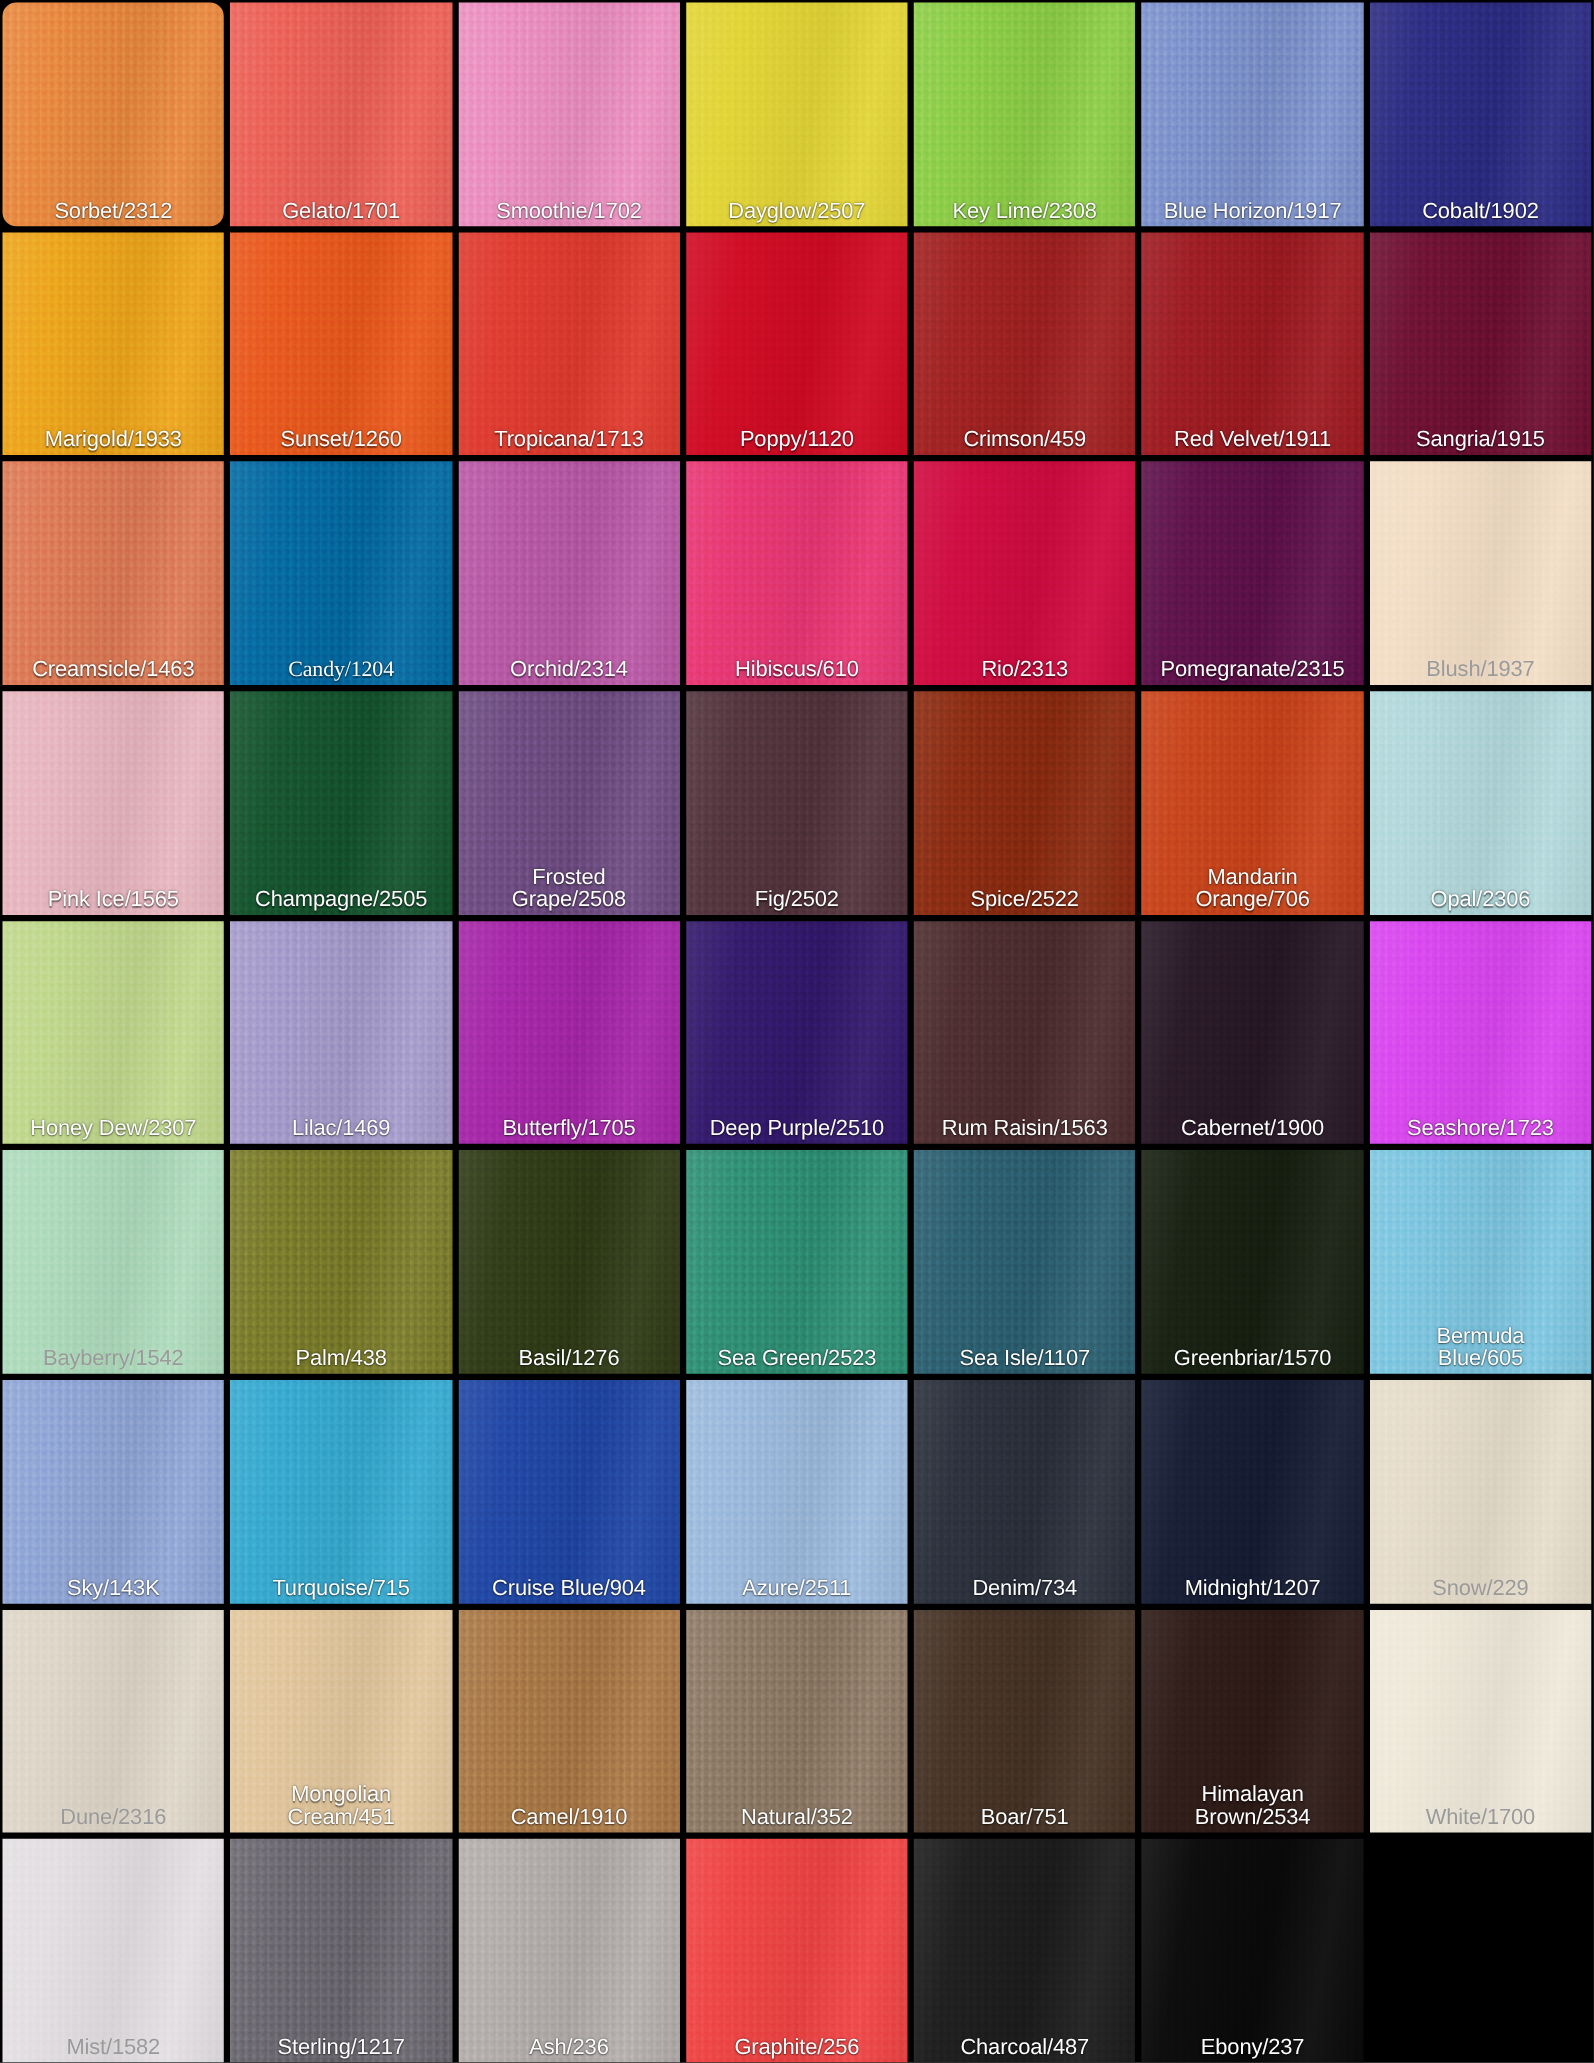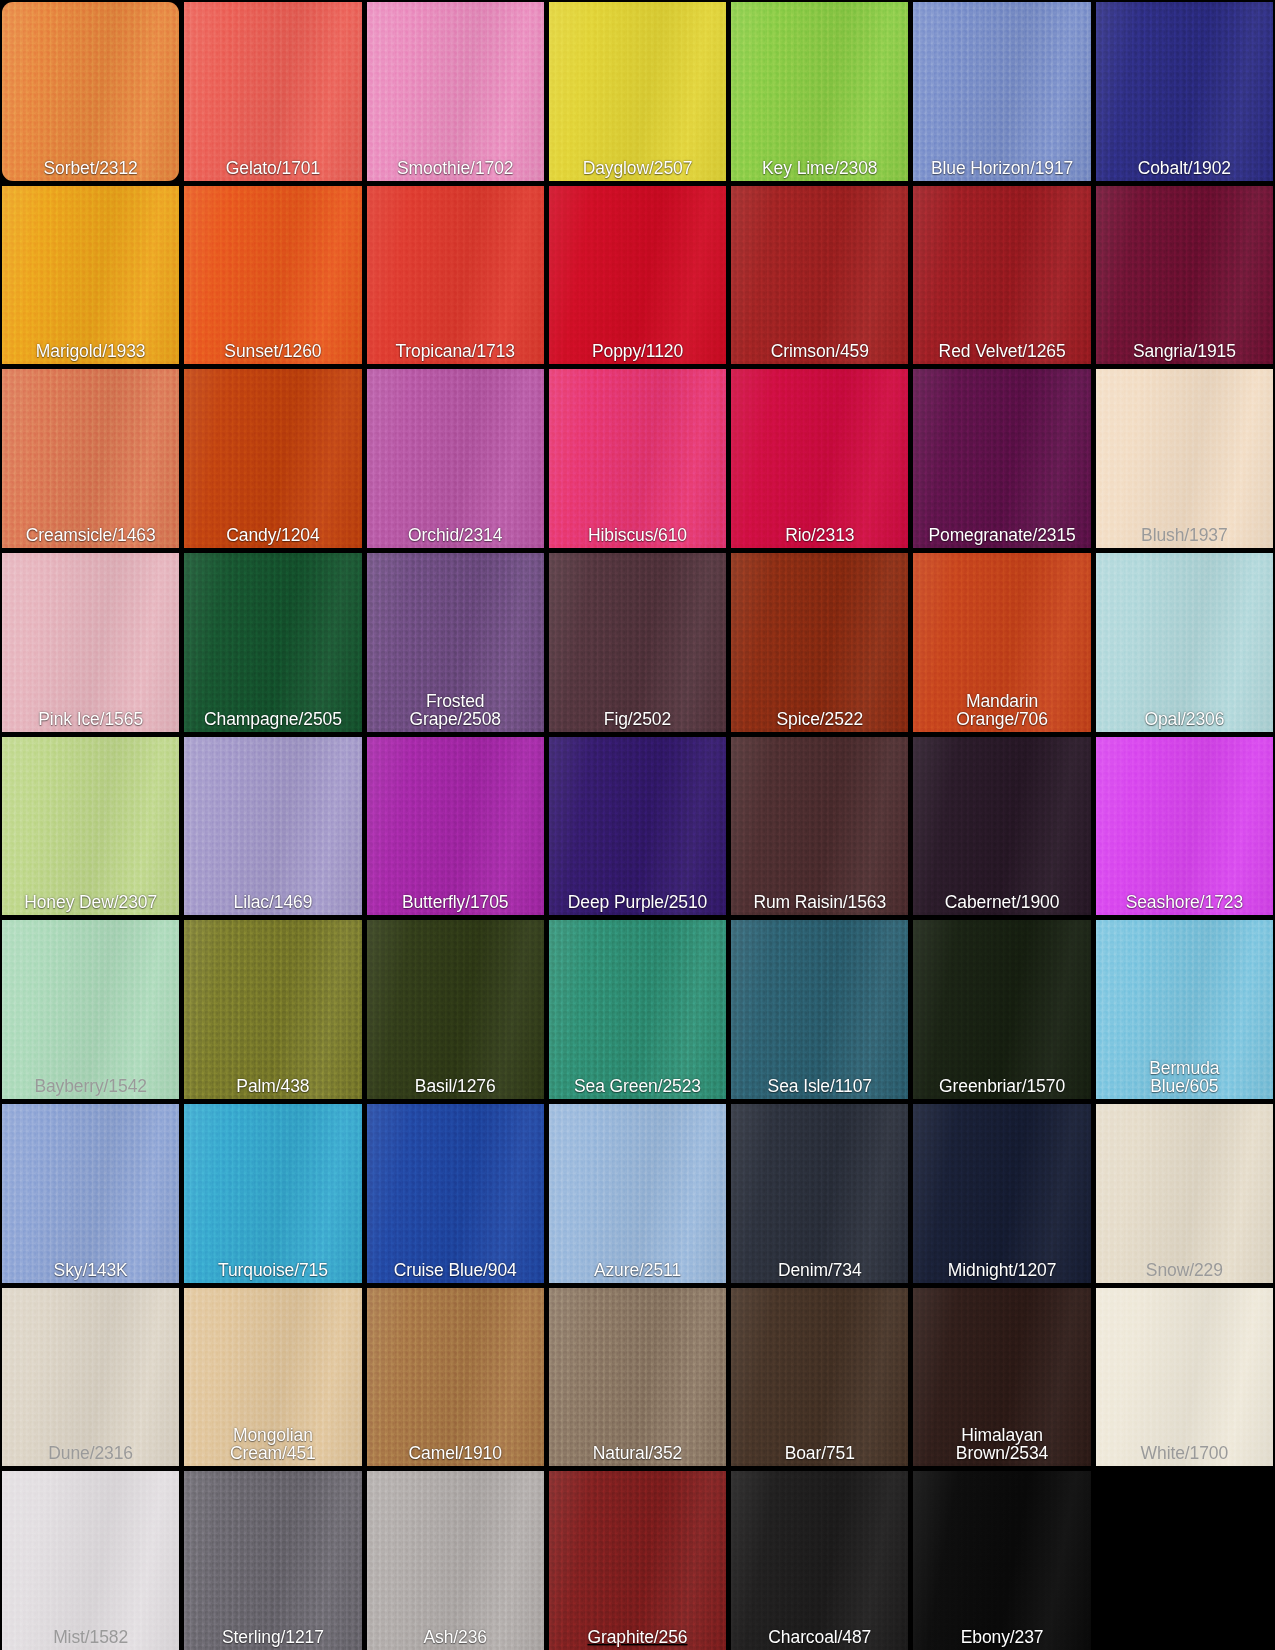--- a/index.html
+++ b/index.html
@@ -142,33 +142,33 @@
       <div class="label">Poppy/1120</div>
     </div>
     <div class="swatch" style="background: rgb(160, 32, 32);">
       <div class="tex"></div>
       <div class="sheen"></div>
       <div class="label">Crimson/459</div>
     </div>
     <div class="swatch" style="background: rgb(156, 26, 32);">
       <div class="tex"></div>
       <div class="sheen"></div>
-      <div class="label">Red Velvet/1265</div>
+      <div class="label">Red Velvet/1911</div>
     </div>
     <div class="swatch" style="background: rgb(109, 15, 49);">
       <div class="tex"></div>
       <div class="sheen"></div>
       <div class="label">Sangria/1915</div>
     </div>
     <div class="swatch" style="background: rgb(221, 122, 85);">
       <div class="tex"></div>
       <div class="sheen"></div>
       <div class="label">Creamsicle/1463</div>
     </div>
-    <div class="swatch" style="background: #c2410c;">
+    <div class="swatch" style="background: #0369a1; font-family: Liberation Serif, serif;">
       <div class="tex"></div>
       <div class="sheen"></div>
       <div class="label">Candy/1204</div>
     </div>
     <div class="swatch" style="background: rgb(184, 88, 166);">
       <div class="tex"></div>
       <div class="sheen"></div>
       <div class="label">Orchid/2314</div>
     </div>
     <div class="swatch" style="background: rgb(232, 54, 115);">
@@ -379,21 +379,21 @@
     <div class="swatch" style="background: rgb(107, 104, 112);">
       <div class="tex"></div>
       <div class="sheen"></div>
       <div class="label">Sterling/1217</div>
     </div>
     <div class="swatch" style="background: rgb(179, 174, 172);">
       <div class="tex"></div>
       <div class="sheen"></div>
       <div class="label">Ash/236</div>
     </div>
-    <div class="swatch" style="background: #7f1d1d; text-decoration: underline;">
+    <div class="swatch" style="background: #ef4444;">
       <div class="tex"></div>
       <div class="sheen"></div>
       <div class="label">Graphite/256</div>
     </div>
     <div class="swatch" style="background: rgb(29, 28, 28);">
       <div class="tex"></div>
       <div class="sheen"></div>
       <div class="label">Charcoal/487</div>
     </div>
     <div class="swatch" style="background: rgb(9, 9, 9);">

